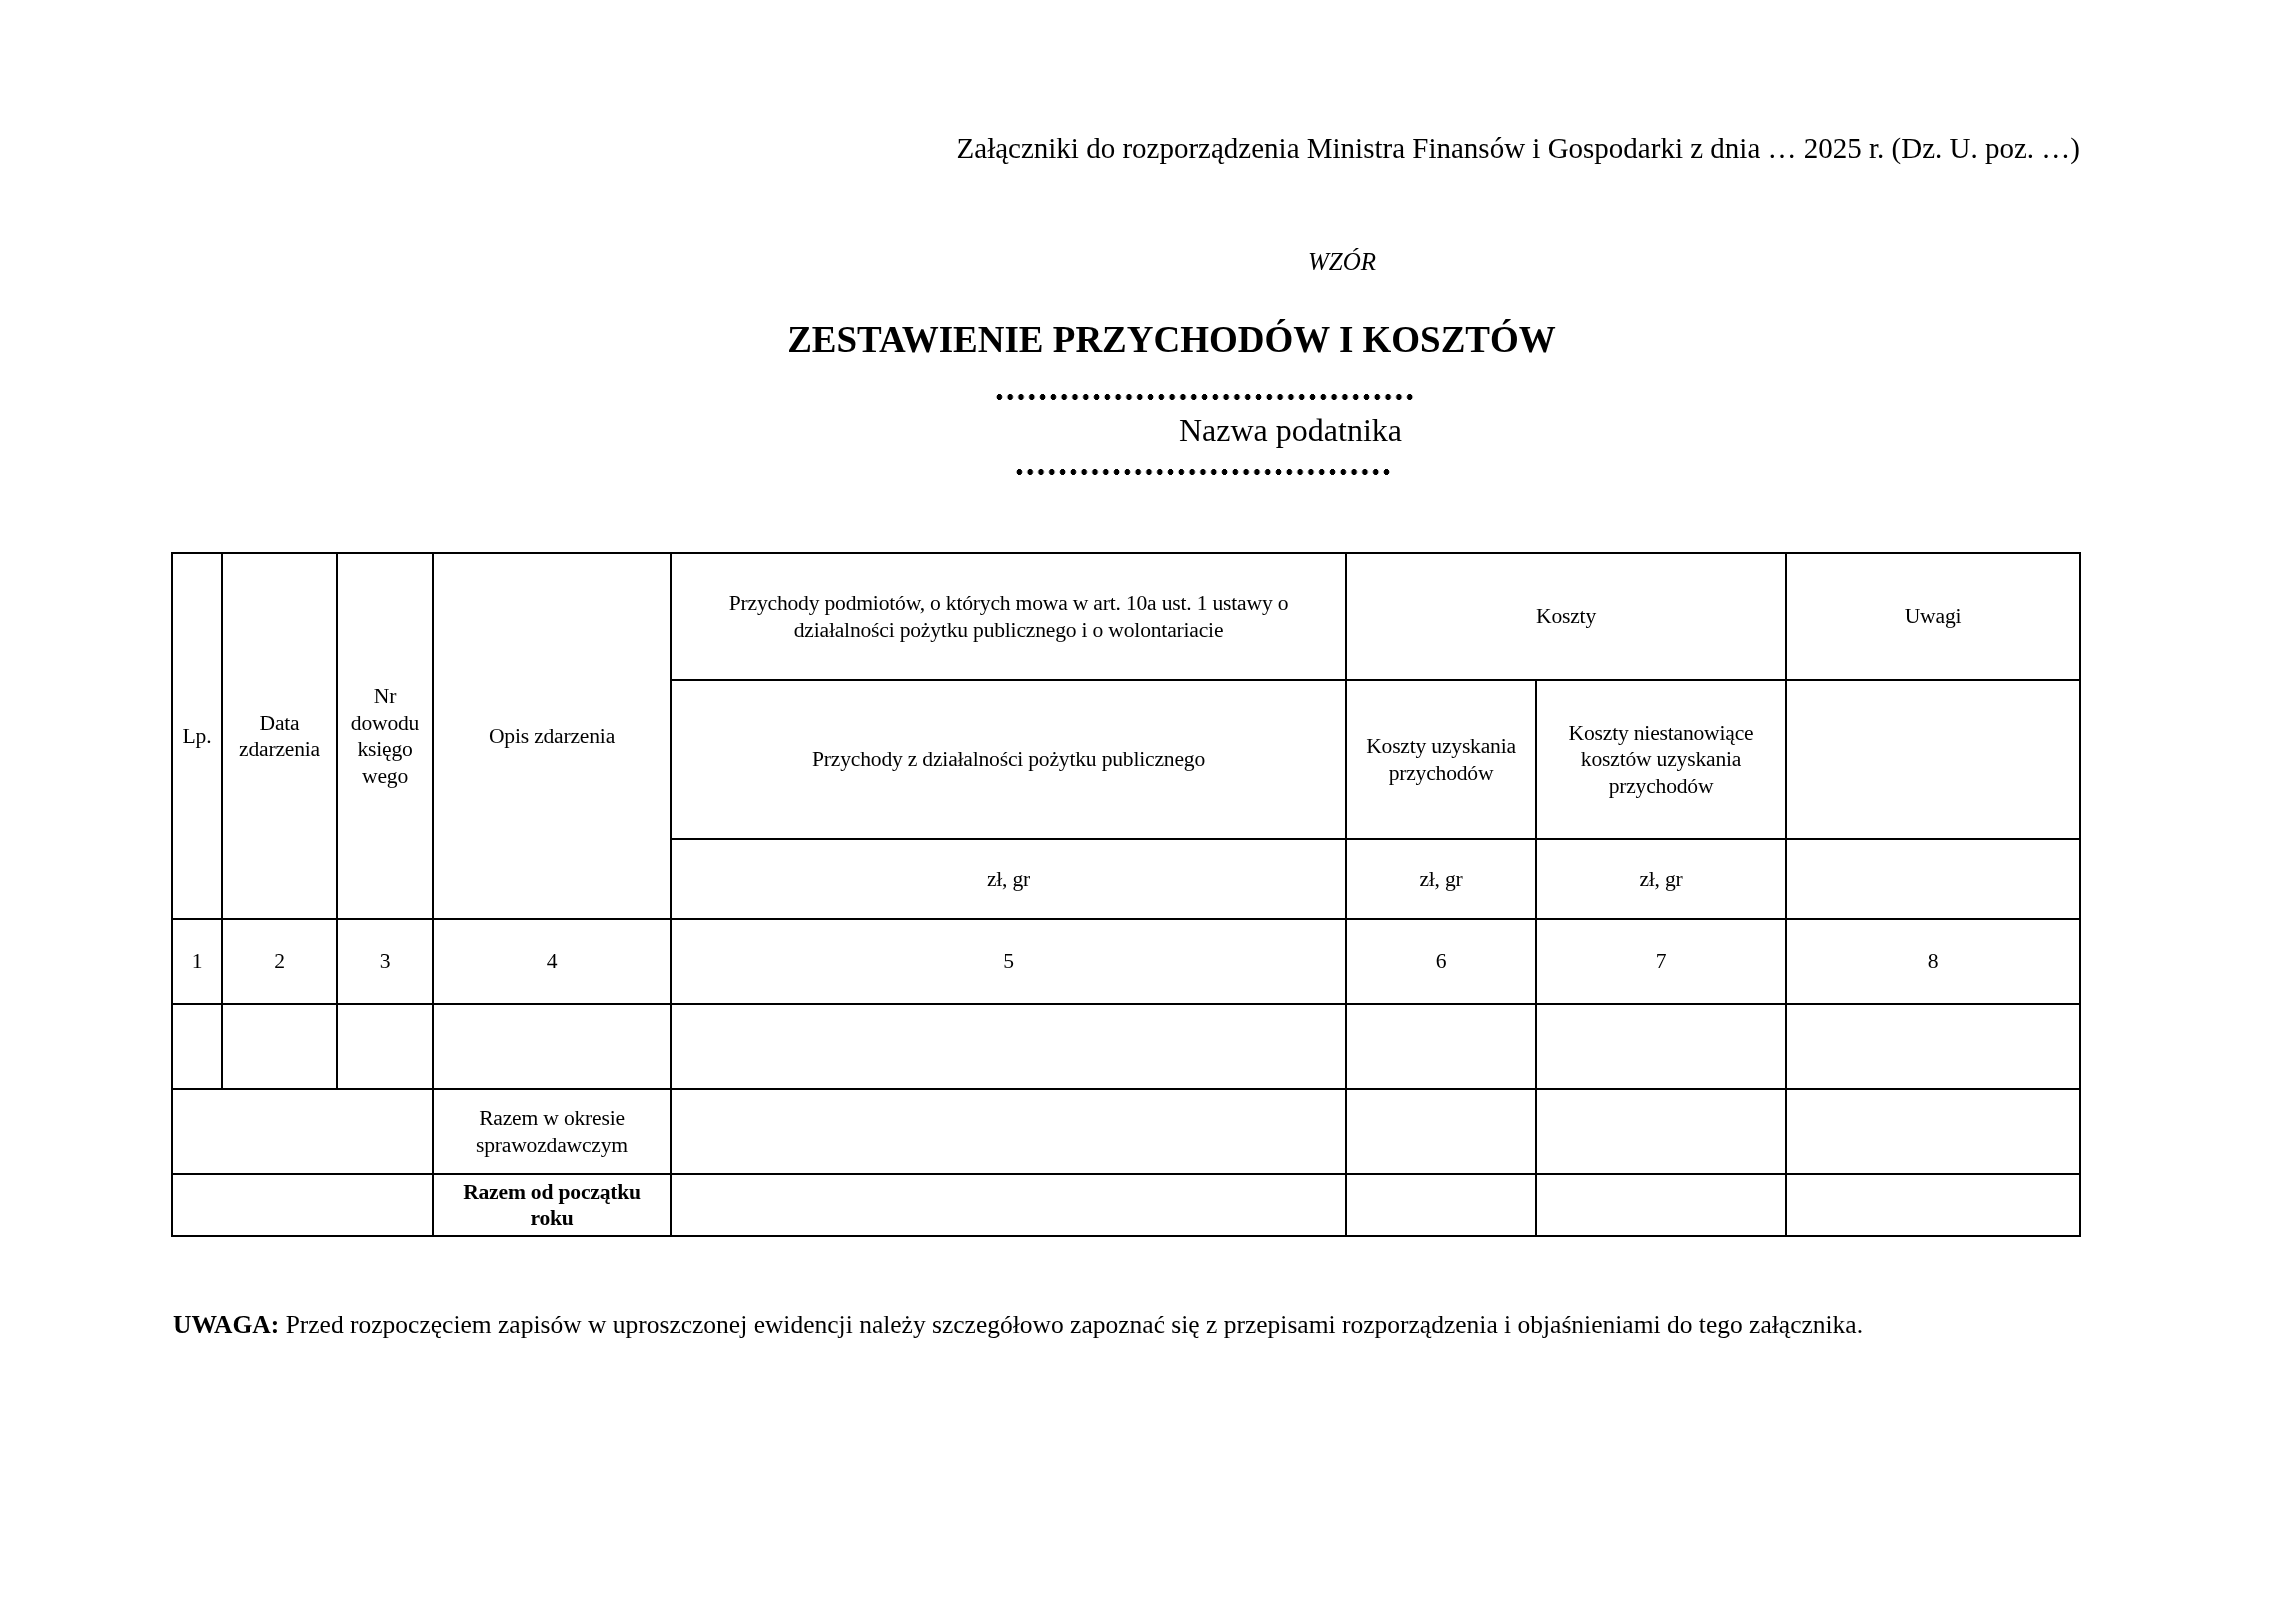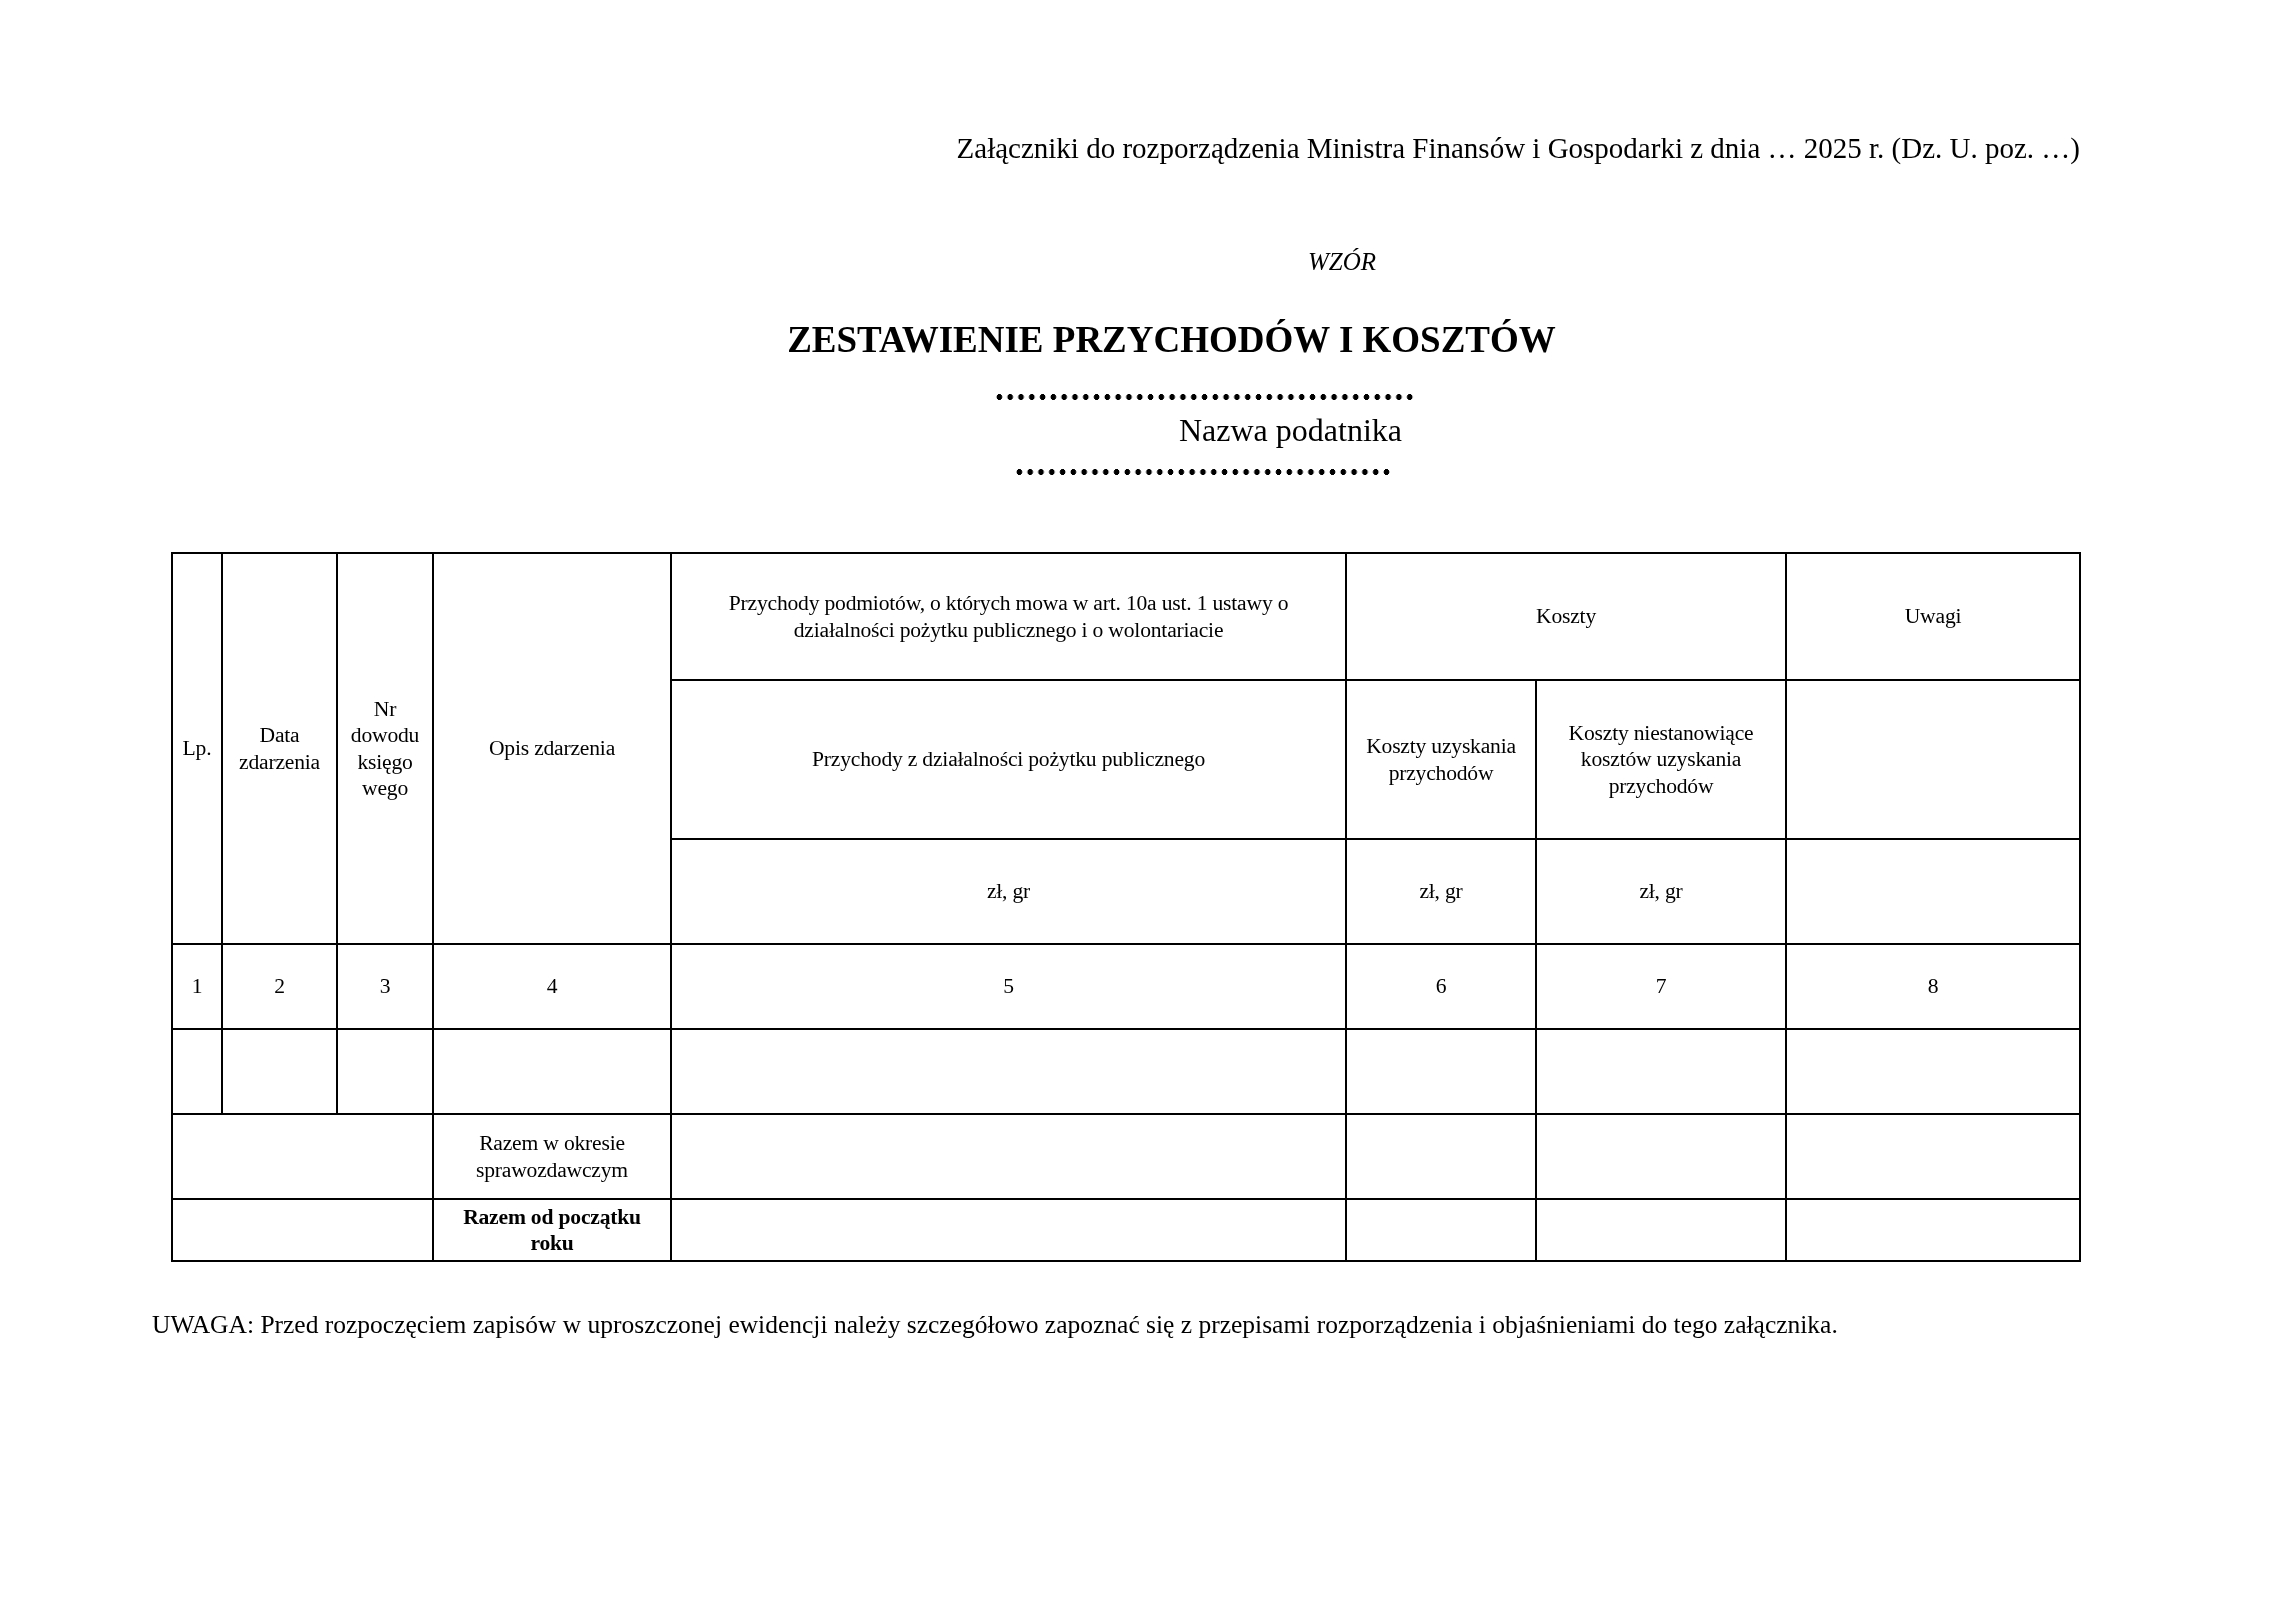--- a/index.html
+++ b/index.html
@@ -46,21 +46,21 @@
   td.ml { white-space:pre-line; }
   td.span-head { vertical-align:top; padding-top:145px;margin-top:7px; }
   td.doc-col { text-align:left; padding-left:10.8px; }
   td.sub-head { vertical-align:top; padding-top:19.6px; }
   td.razem { text-align:left; padding-left:11.8px; }
   td.razem-bold { font-weight:bold; }
   td.gap { border:none; }
 
   
   .note { top:1310px; left:152px; width:1921px; font-size:25.5px; }
-  .note-label { font-weight:normal; }
+  .note-label { font-weight:bold;margin-left:21px; }
 </style>
 </head>
 <body>
 
 <div class="abs attach-block">
   <div>Załączniki do rozporządzenia Ministra Finansów i Gospodarki z dnia … 2025 r. (Dz. U. poz. …)</div>
 </div>
 
 <div class="abs wzor">WZÓR</div>
 
@@ -99,21 +99,21 @@
     </tr>
     <tr style="height:159px">
       <td class="sub-head">Przychody z działalności pożytku publicznego</td>
       <td class="sub-head ml">Koszty uzyskania
 przychodów</td>
       <td class="sub-head ml">Koszty niestanowiące
 kosztów uzyskania
 przychodów</td>
       <td></td>
     </tr>
-    <tr style="height:105px">
+    <tr style="height:80px">
       <td>zł, gr</td>
       <td>zł, gr</td>
       <td>zł, gr</td>
       <td></td>
     </tr>
     <tr style="height:85px">
       <td>1</td>
       <td>2</td>
       <td>3</td>
       <td>4</td>

